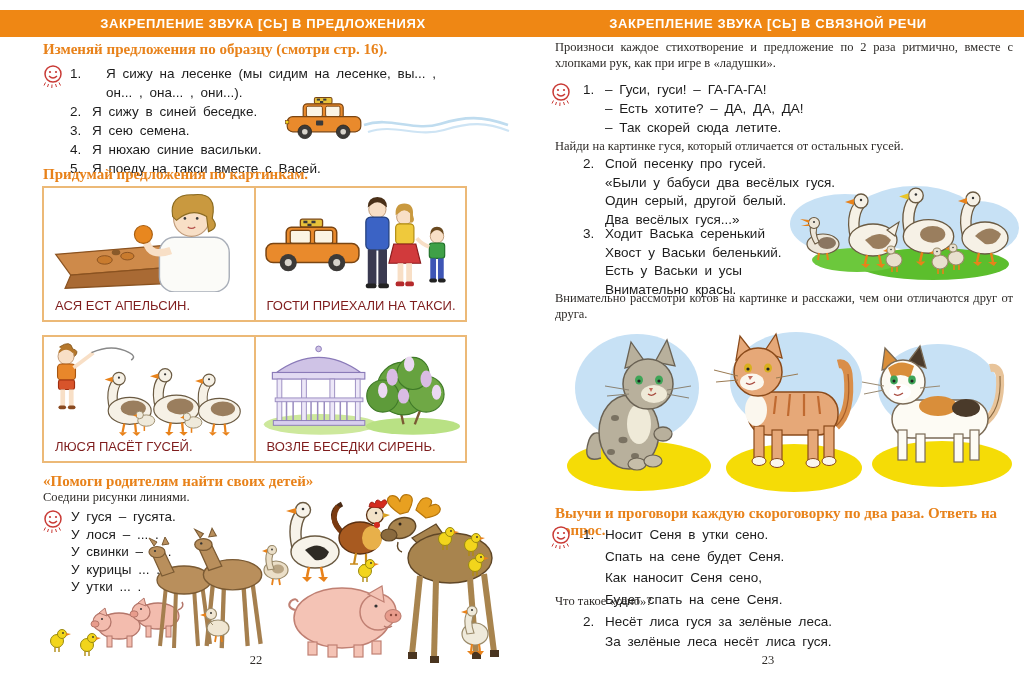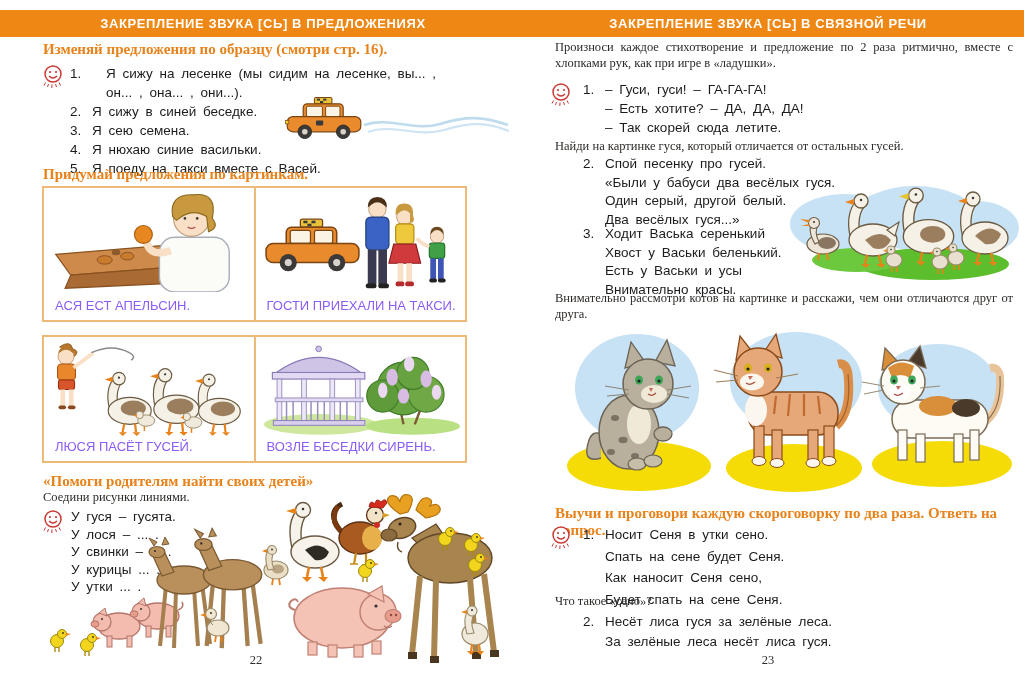--- a/index.html
+++ b/index.html
@@ -14,21 +14,21 @@
   .list .row{display:flex;}
   .list .num{flex:none;width:22px;}
   .txt{word-spacing:3px;}
   .lh19 .row{line-height:19px;}
   .lh185 .row{line-height:18.5px;}
   .lh215 .row{line-height:21.5px;}
   .lh20 .row{line-height:20px;}
   .pbox{position:absolute;left:42px;width:425px;border:2px solid #ECB977;box-sizing:border-box;display:flex;background:#fff;}
   .cell{position:relative;width:50%;height:100%;}
   .cell + .cell{border-left:2px solid #ECB977;}
-  .caption{position:absolute;left:11px;bottom:7px;font-family:"Liberation Sans",sans-serif;font-size:13px;color:#8b5cf6;}
+  .caption{position:absolute;left:11px;bottom:7px;font-family:"Liberation Sans",sans-serif;font-size:13px;color:#7f1d1d;}
   .pagenum{position:absolute;width:512px;text-align:center;top:653px;font-family:"Liberation Serif",serif;font-size:12.5px;color:#2E2B28;}
   .just{text-align:justify;}
   svg{display:block;}
 </style>
 </head>
 <body>
 
 <div id="page">
 
   <div class="abs band">

